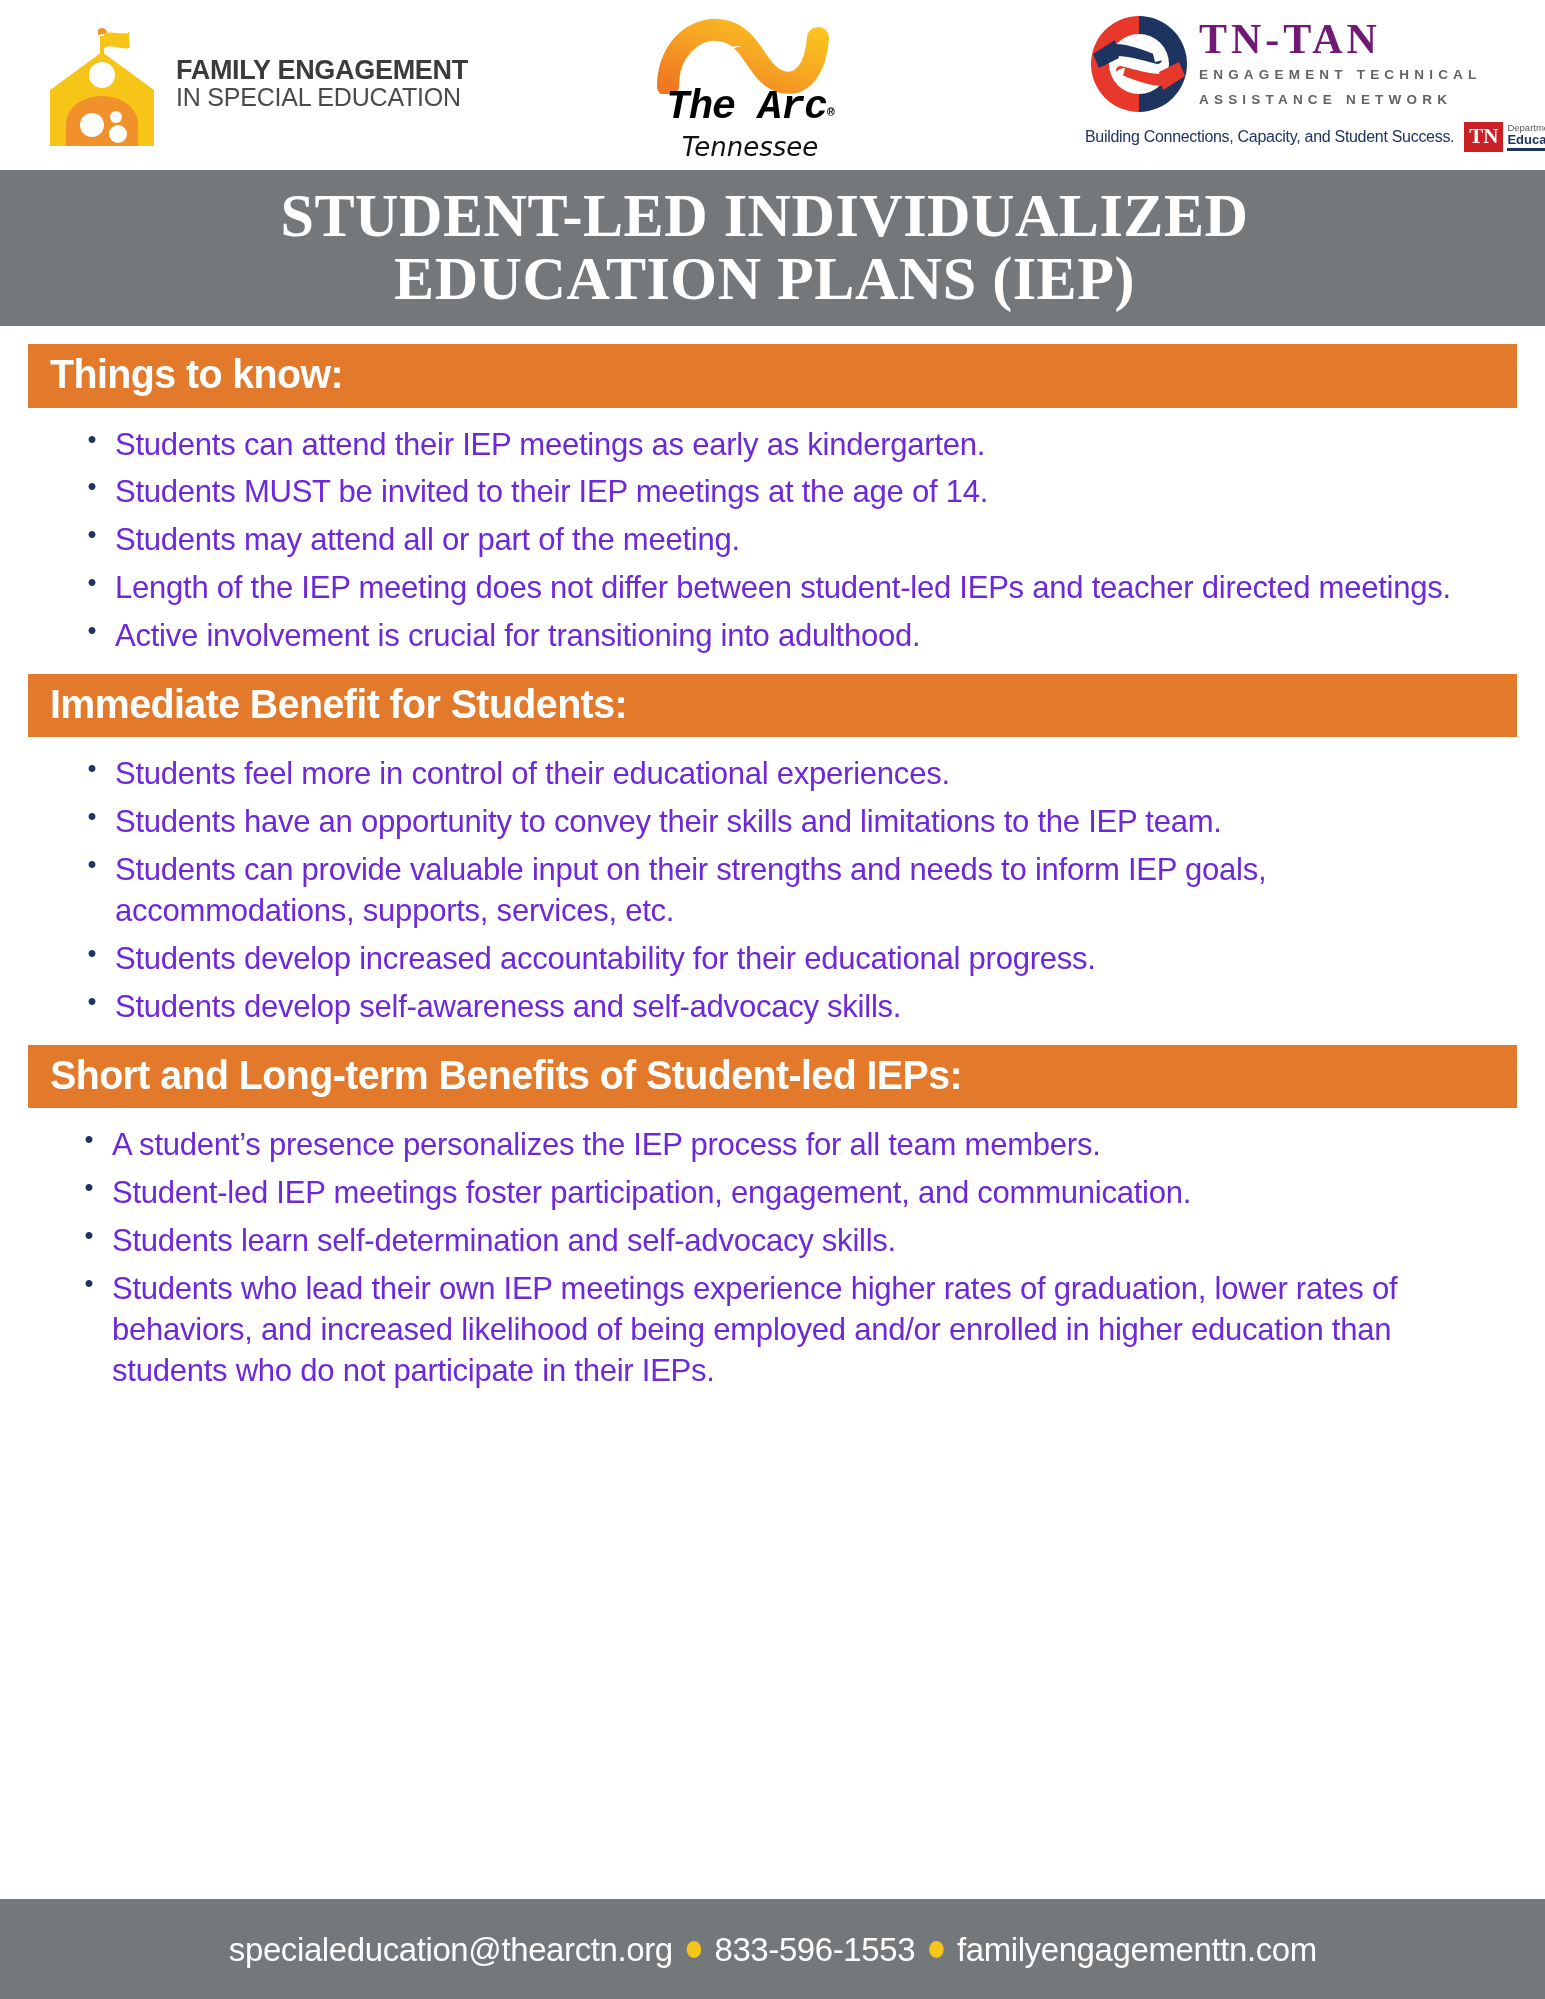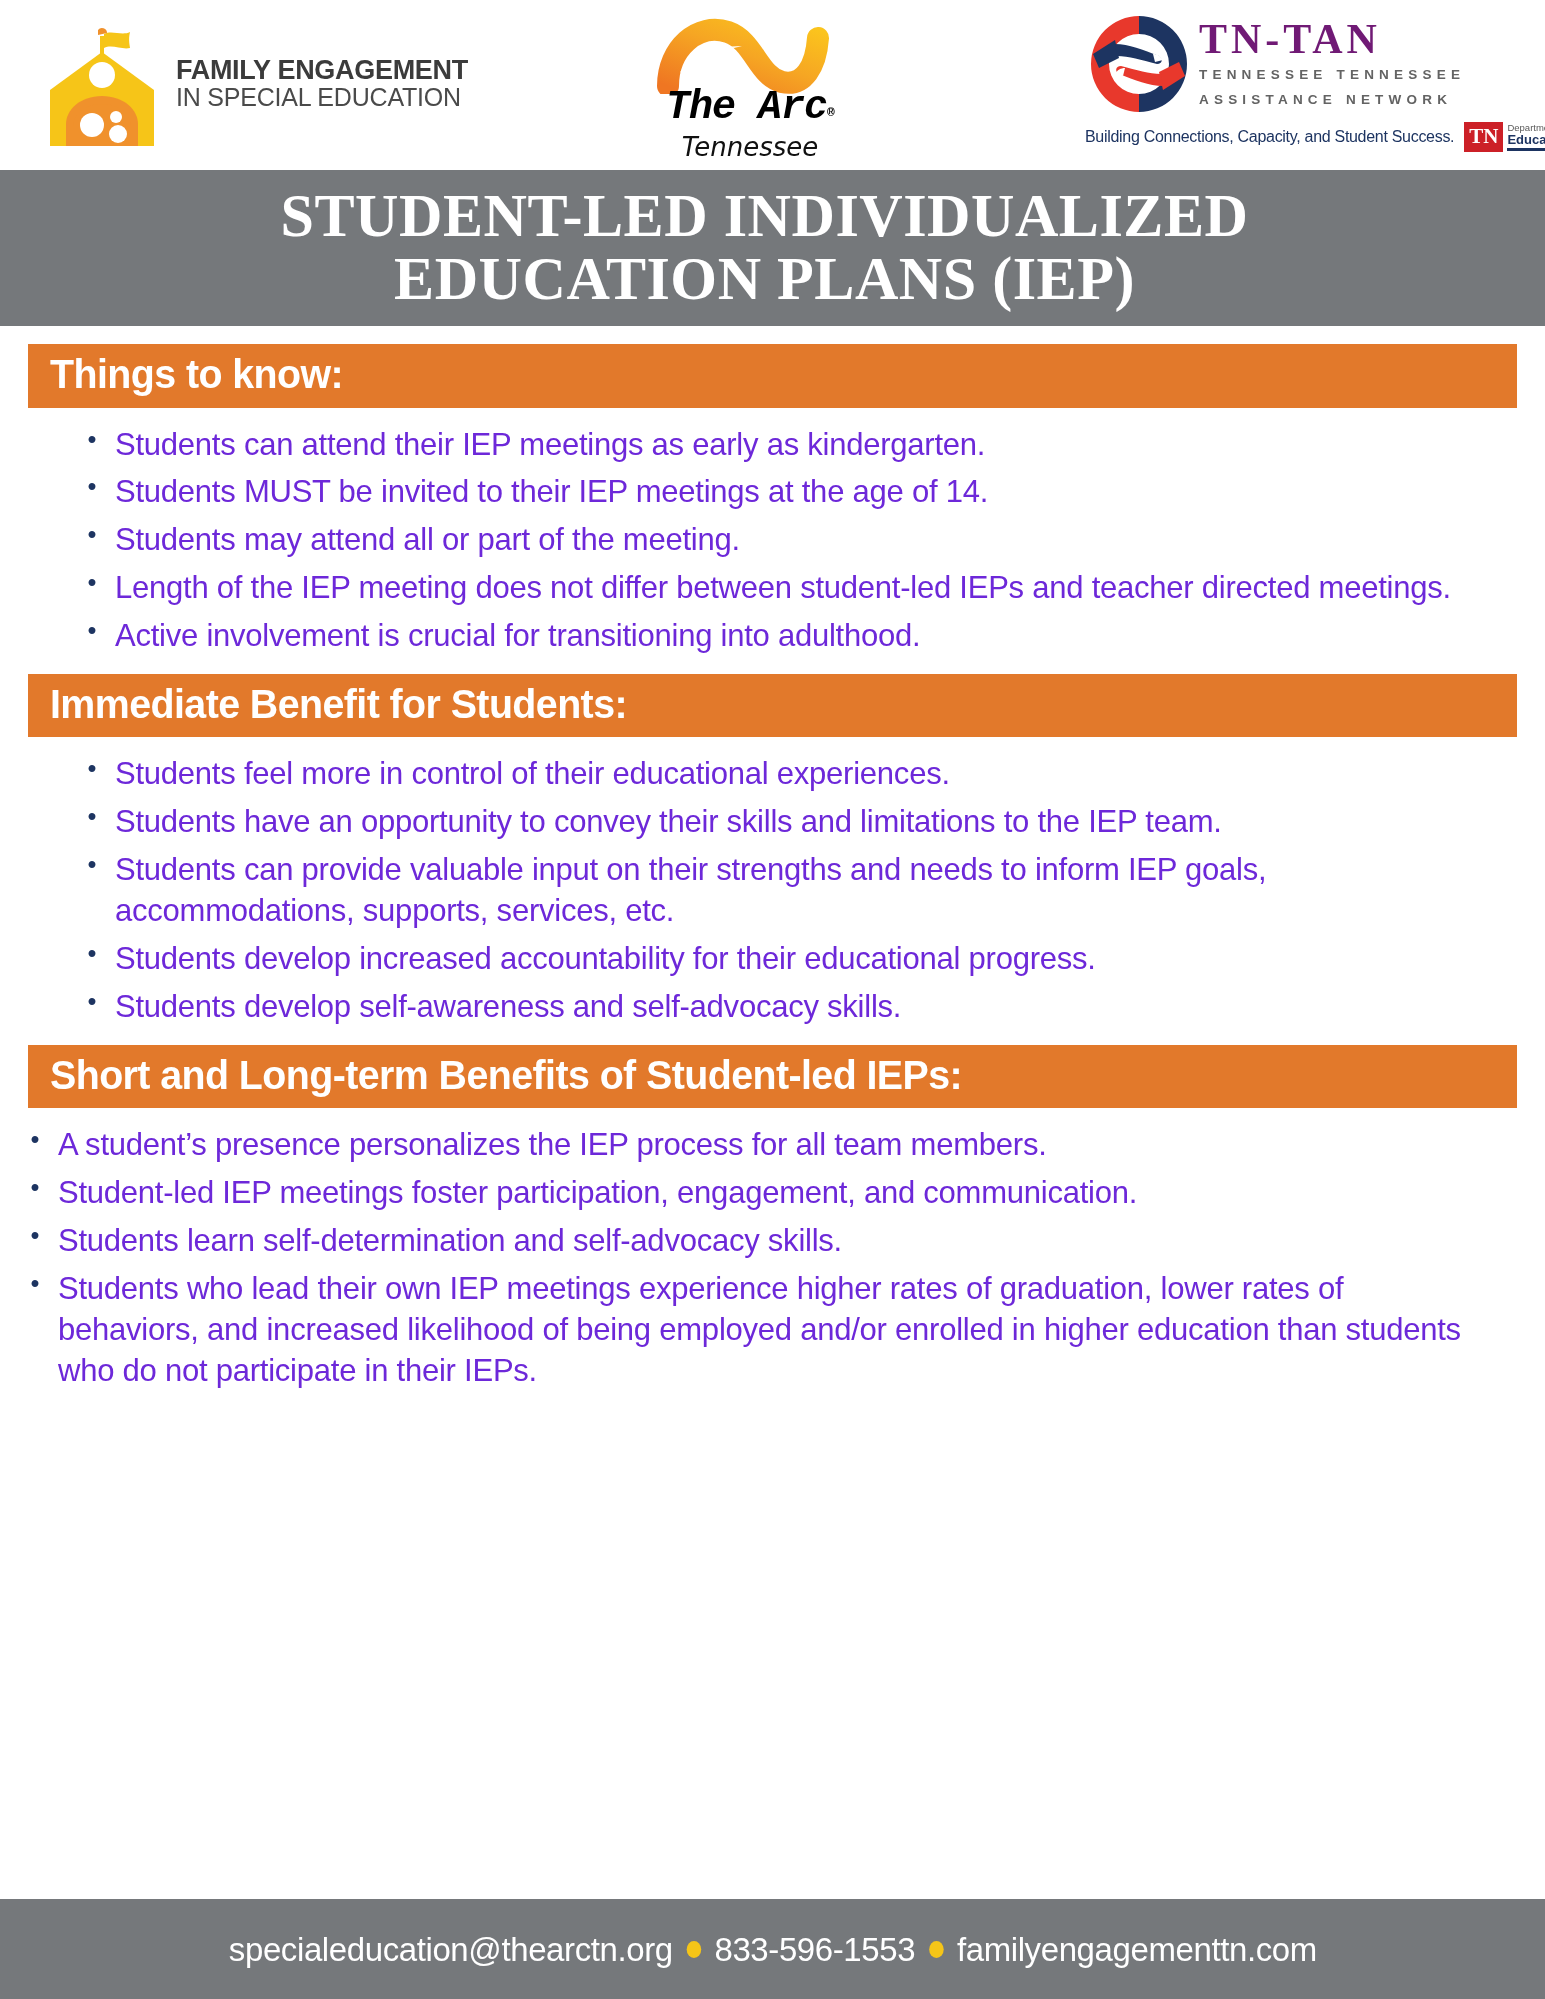--- a/index.html
+++ b/index.html
@@ -168,21 +168,21 @@
     transform-origin: left center;
     display: inline-block;
   }
 
   ul.bullets {
     list-style: none;
     margin: 16px 0 0 0;
     padding: 0 60px 0 115px;
     color: #6d28d9;
   }
-  ul.bullets.indent-more { padding-left: 58px; }
+  ul.bullets.indent-more { padding-left: 112px; }
   ul.bullets li {
     position: relative;
     font-size: 31.5px;
     line-height: 1.30;
     margin-bottom: 7px;
     letter-spacing: -0.25px;
     transform: scaleX(0.985);
     transform-origin: left center;
   }
   ul.bullets li::before {
@@ -272,21 +272,21 @@
       <path d="M6 54 A48 48 0 0 1 54 6 L54 24 A30 30 0 0 0 24 54 Z" fill="#e8382c"></path>
       <path d="M8 44 L30 30 L34 48 L14 58 Z" fill="#1d3461"></path>
       <path d="M30 34 C44 34 58 40 74 46 C78 48 78 54 72 54 C56 50 44 46 32 46 Z" fill="#1d3461"></path>
       <path d="M68 44 C72 44 76 46 78 50 L70 52 Z" fill="#ffffff"></path>
       <path d="M100 66 L78 80 L74 62 L94 52 Z" fill="#e8382c"></path>
       <path d="M78 76 C64 76 50 70 34 64 C30 62 30 56 36 56 C52 60 64 64 76 64 Z" fill="#e8382c"></path>
       <path d="M40 58 C36 58 32 60 30 64 L38 66 Z" fill="#ffffff"></path>
     </svg>
     <div class="tntan-words">
       <div class="tntan-title">TN-TAN</div>
-      <div class="tntan-sub">TENNESSEE TENNESSEE</div>
+      <div class="tntan-sub">ENGAGEMENT TECHNICAL</div>
       <div class="tntan-sub">ASSISTANCE NETWORK</div>
     </div>
   </div>
 
   <div class="tntan-tagrow">
     <div class="tntan-tagline">Building Connections, Capacity, and Student Success.</div>
     <div class="tndoe">
       <div class="tndoe-box">TN</div>
       <div class="tndoe-words">
         <div class="tndoe-dept">Department of</div>

